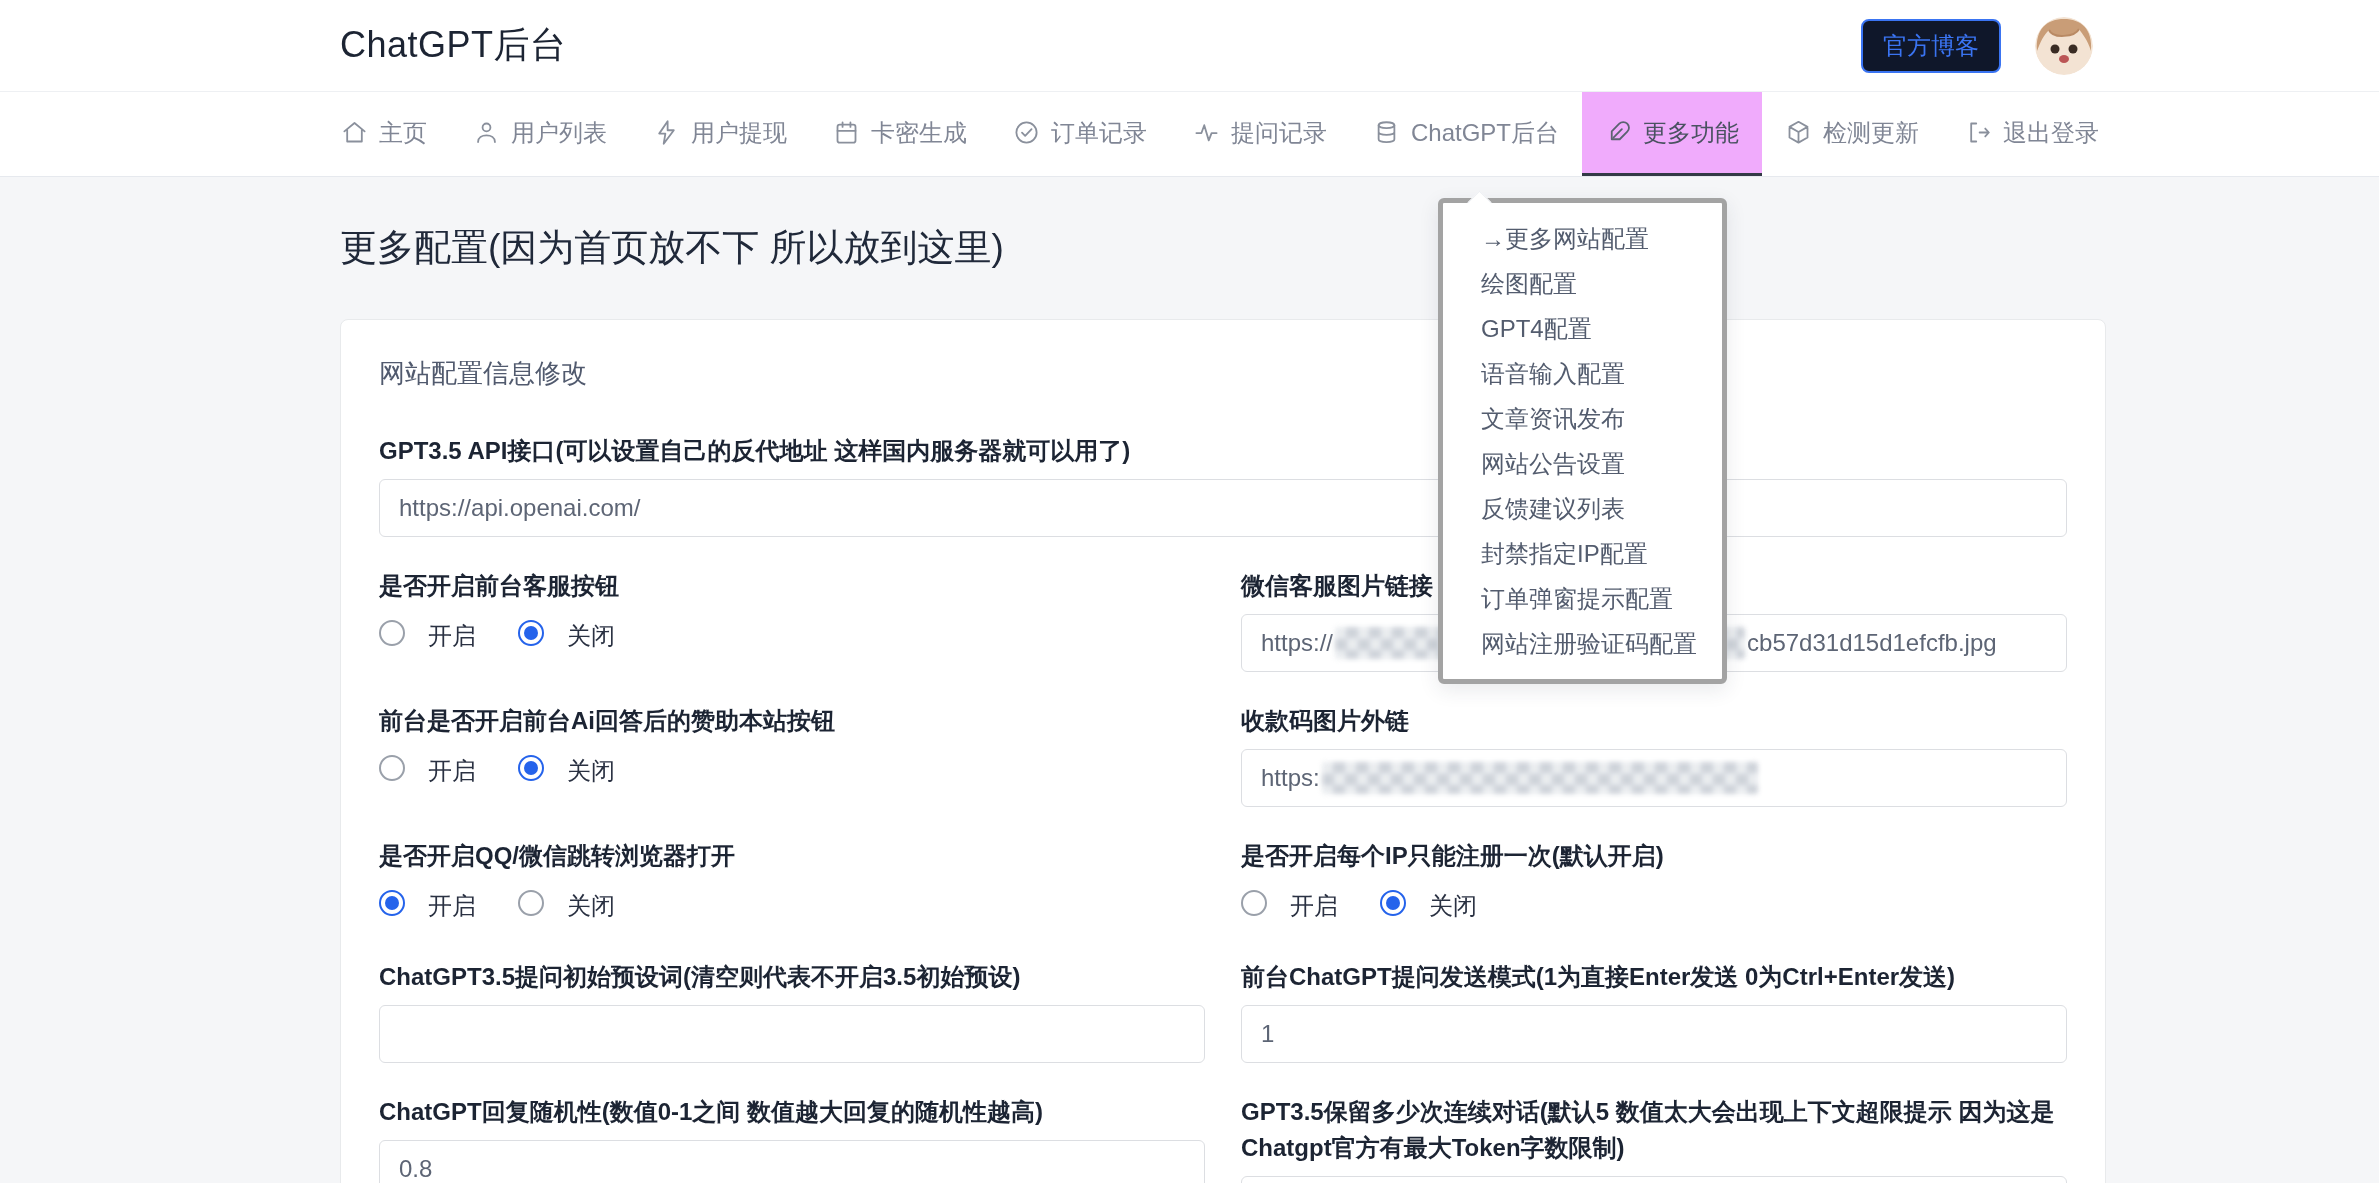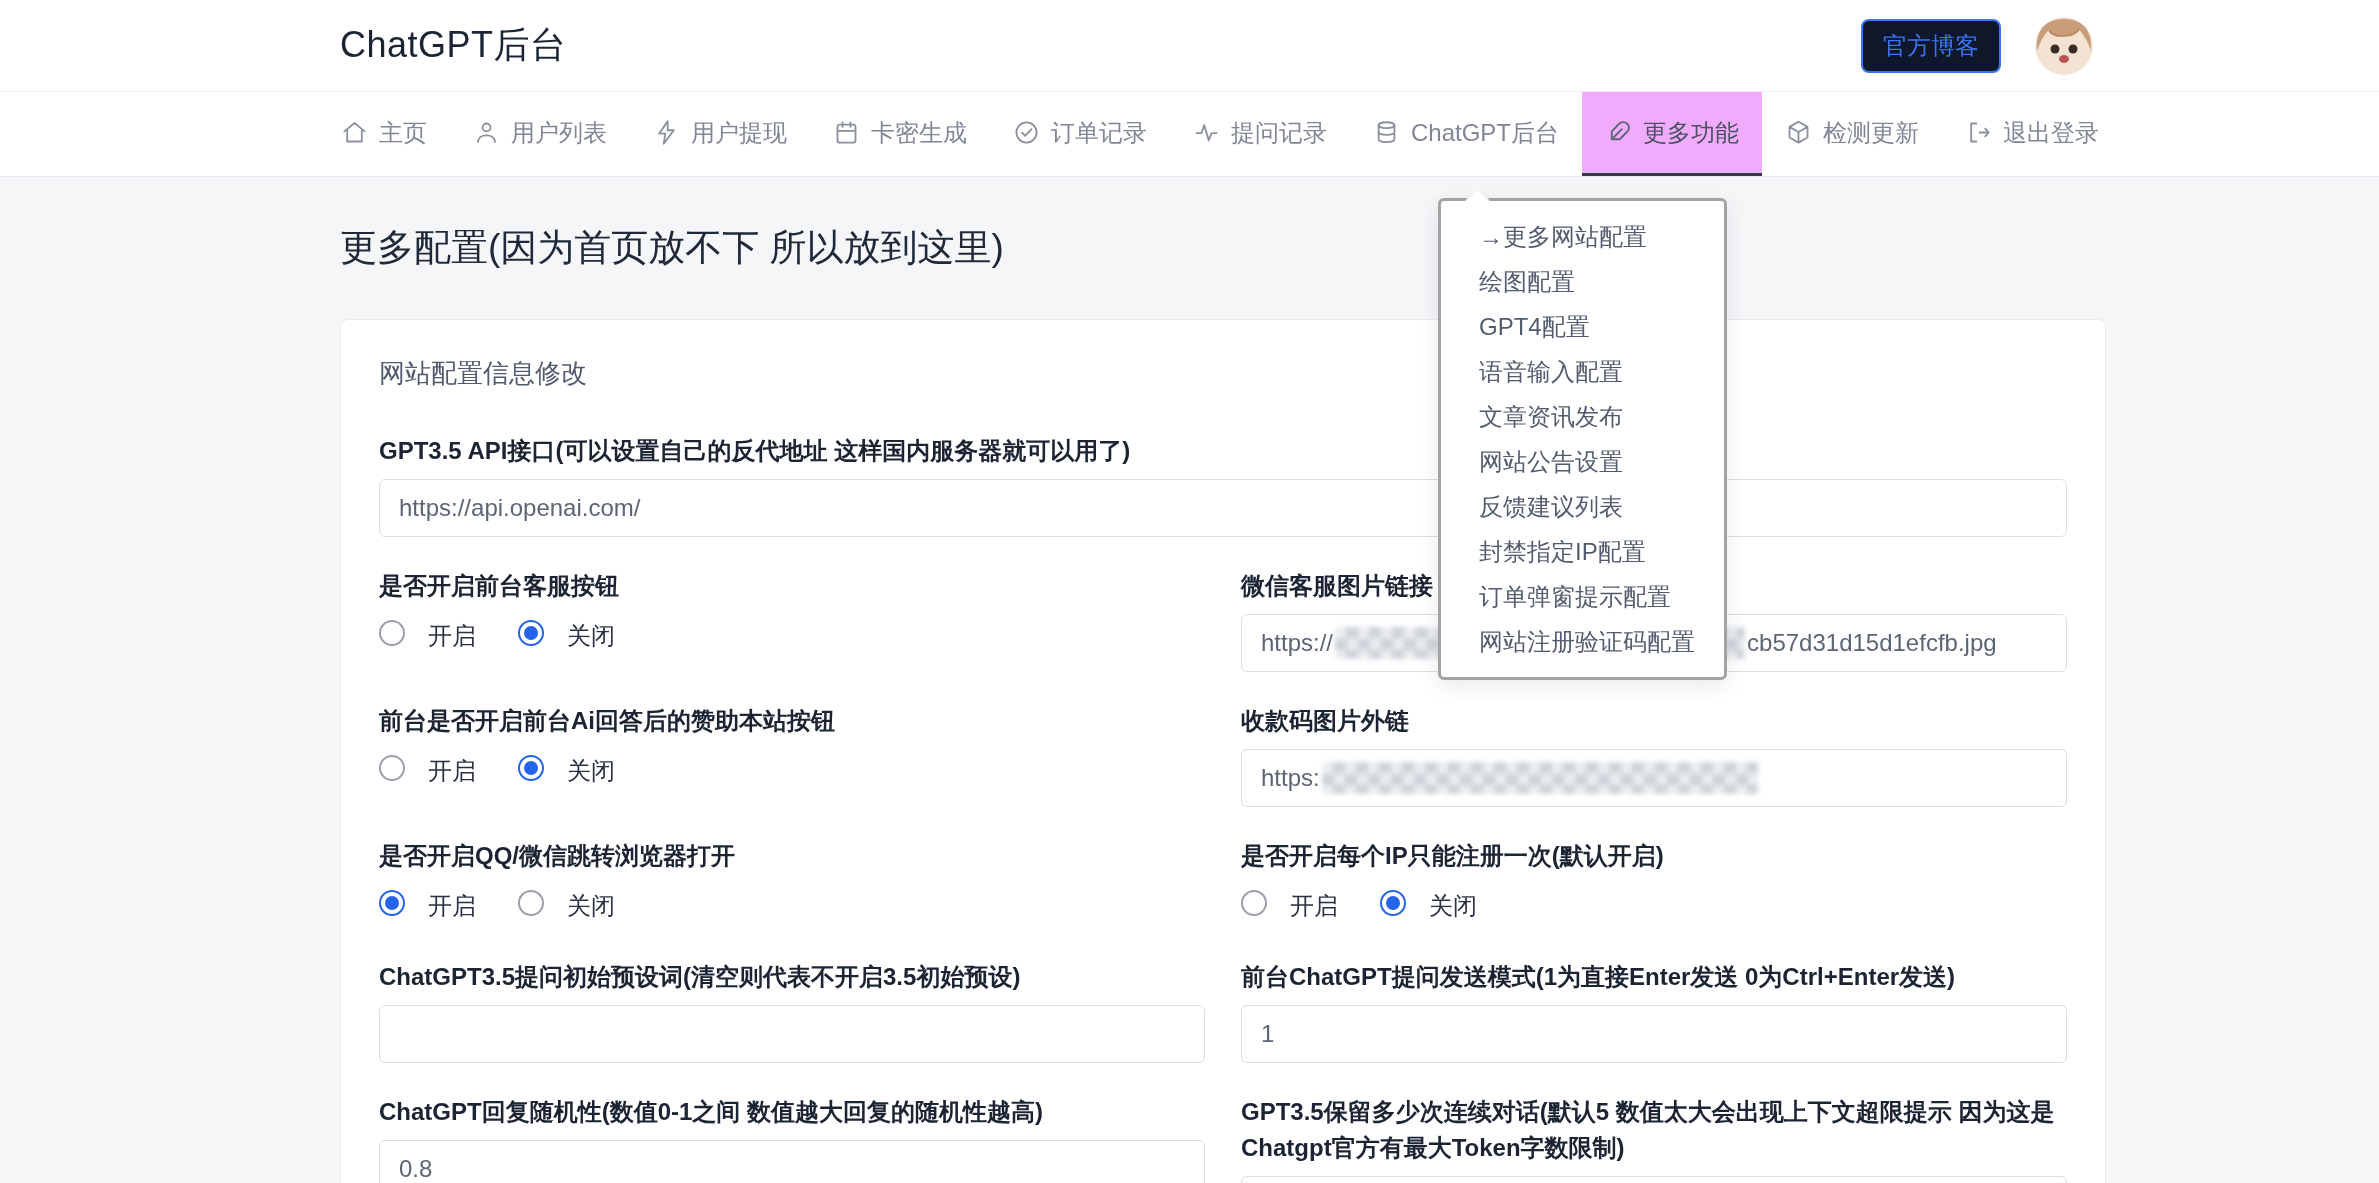--- a/index.html
+++ b/index.html
@@ -21,21 +21,21 @@
     display:flex; align-items:stretch; padding-left:318px; }
   .nav-item { display:flex; align-items:center; gap:11px; padding:0 23px; font-size:24px;
     color:#808695; cursor:pointer; border-bottom:3px solid transparent; white-space:nowrap; }
   .nav-item svg { width:27px; height:27px; stroke:#8a909c; fill:none;
     stroke-width:1.6; stroke-linecap:round; stroke-linejoin:round; }
   .nav-item.active { background:#f0abfc; color:#4a5261; border-bottom-color:#333a46; }
   .nav-item.active svg { stroke:#5a6270; }
 
   
   .dropdown { position:absolute; left:1438px; top:198px; width:289px; background:#fff;
-    border:3px solid #a3a3a3; border-radius:6px; padding:13px 0;
+    border:5px solid #a3a3a3; border-radius:6px; padding:13px 0;
     box-shadow:0 6px 20px rgba(40,50,70,.10); z-index:40; }
   .dropdown::before { content:""; position:absolute; top:-9px; left:28px; width:16px; height:16px;
     background:#fff; border-left:1px solid #edeff3; border-top:1px solid #edeff3;
     transform:rotate(45deg); }
   .dropdown-item { height:45px; line-height:45px; padding-left:38px; font-size:24px;
     color:#535c6e; cursor:pointer; white-space:nowrap; }
 
   
   .page { padding:46px 0 0 340px; }
   .page-title { font-size:37px; font-weight:400; color:#20293a; }

